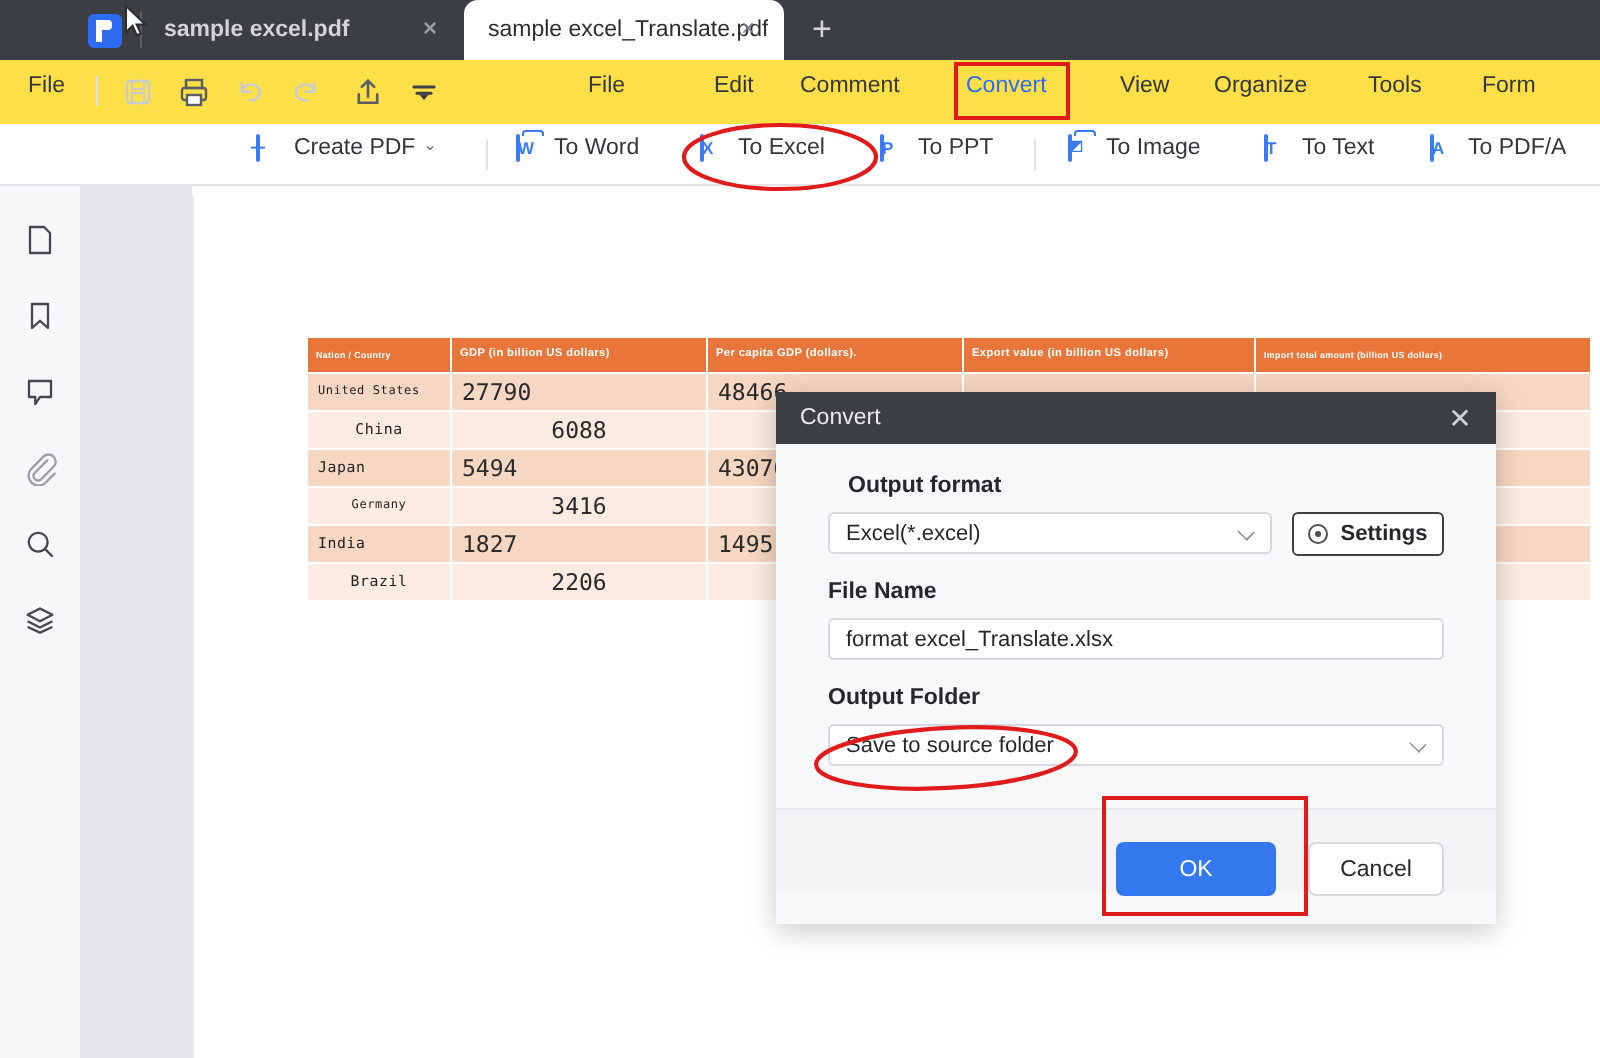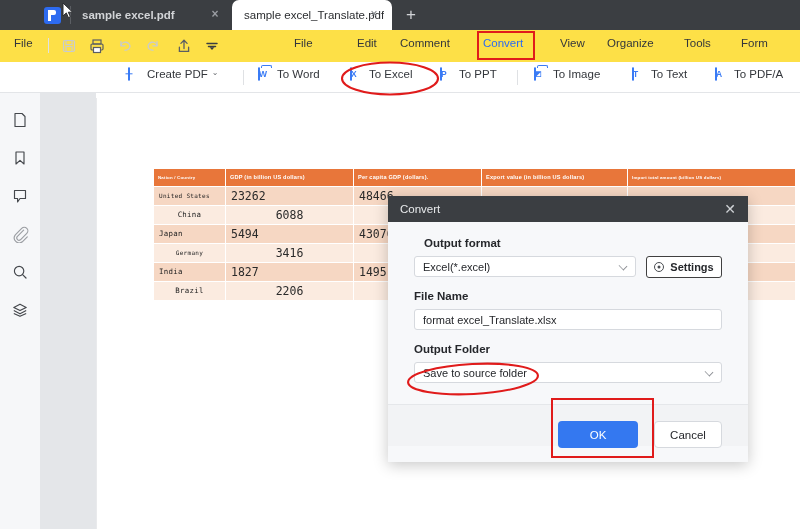--- a/index.html
+++ b/index.html
@@ -390,21 +390,21 @@
             <th class="h-sm">Nation / Country</th>
             <th>GDP (in billion US dollars)</th>
             <th>Per capita GDP (dollars).</th>
             <th>Export value (in billion US dollars)</th>
             <th class="h-sm">Import total amount (billion US dollars)</th>
           </tr>
         </thead>
         <tbody>
           <tr class="odd">
             <td class="cty" style="font-size:6px">United States</td>
-            <td>23262</td>
+            <td>27790</td>
             <td>48466</td>
             <td></td>
             <td></td>
           </tr>
           <tr class="even">
             <td class="cty">China</td>
             <td>6088</td>
             <td>4560</td>
             <td></td>
             <td></td>

